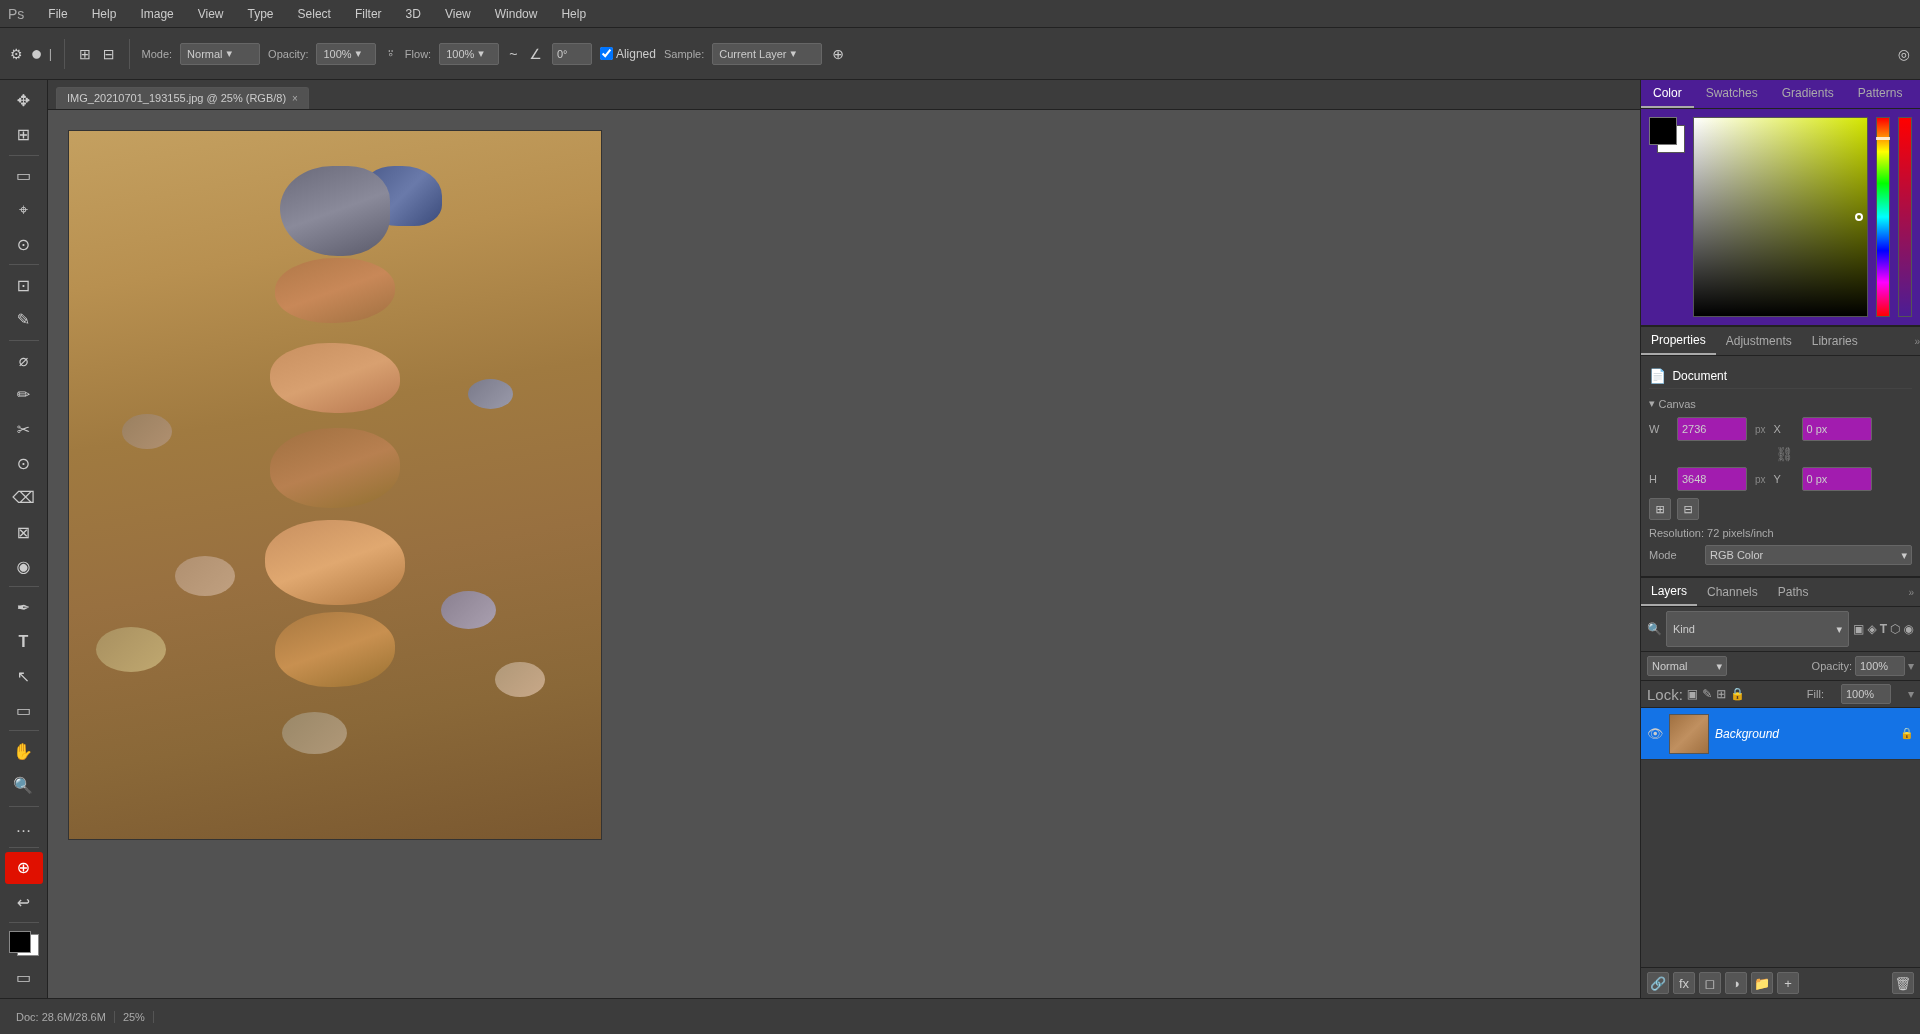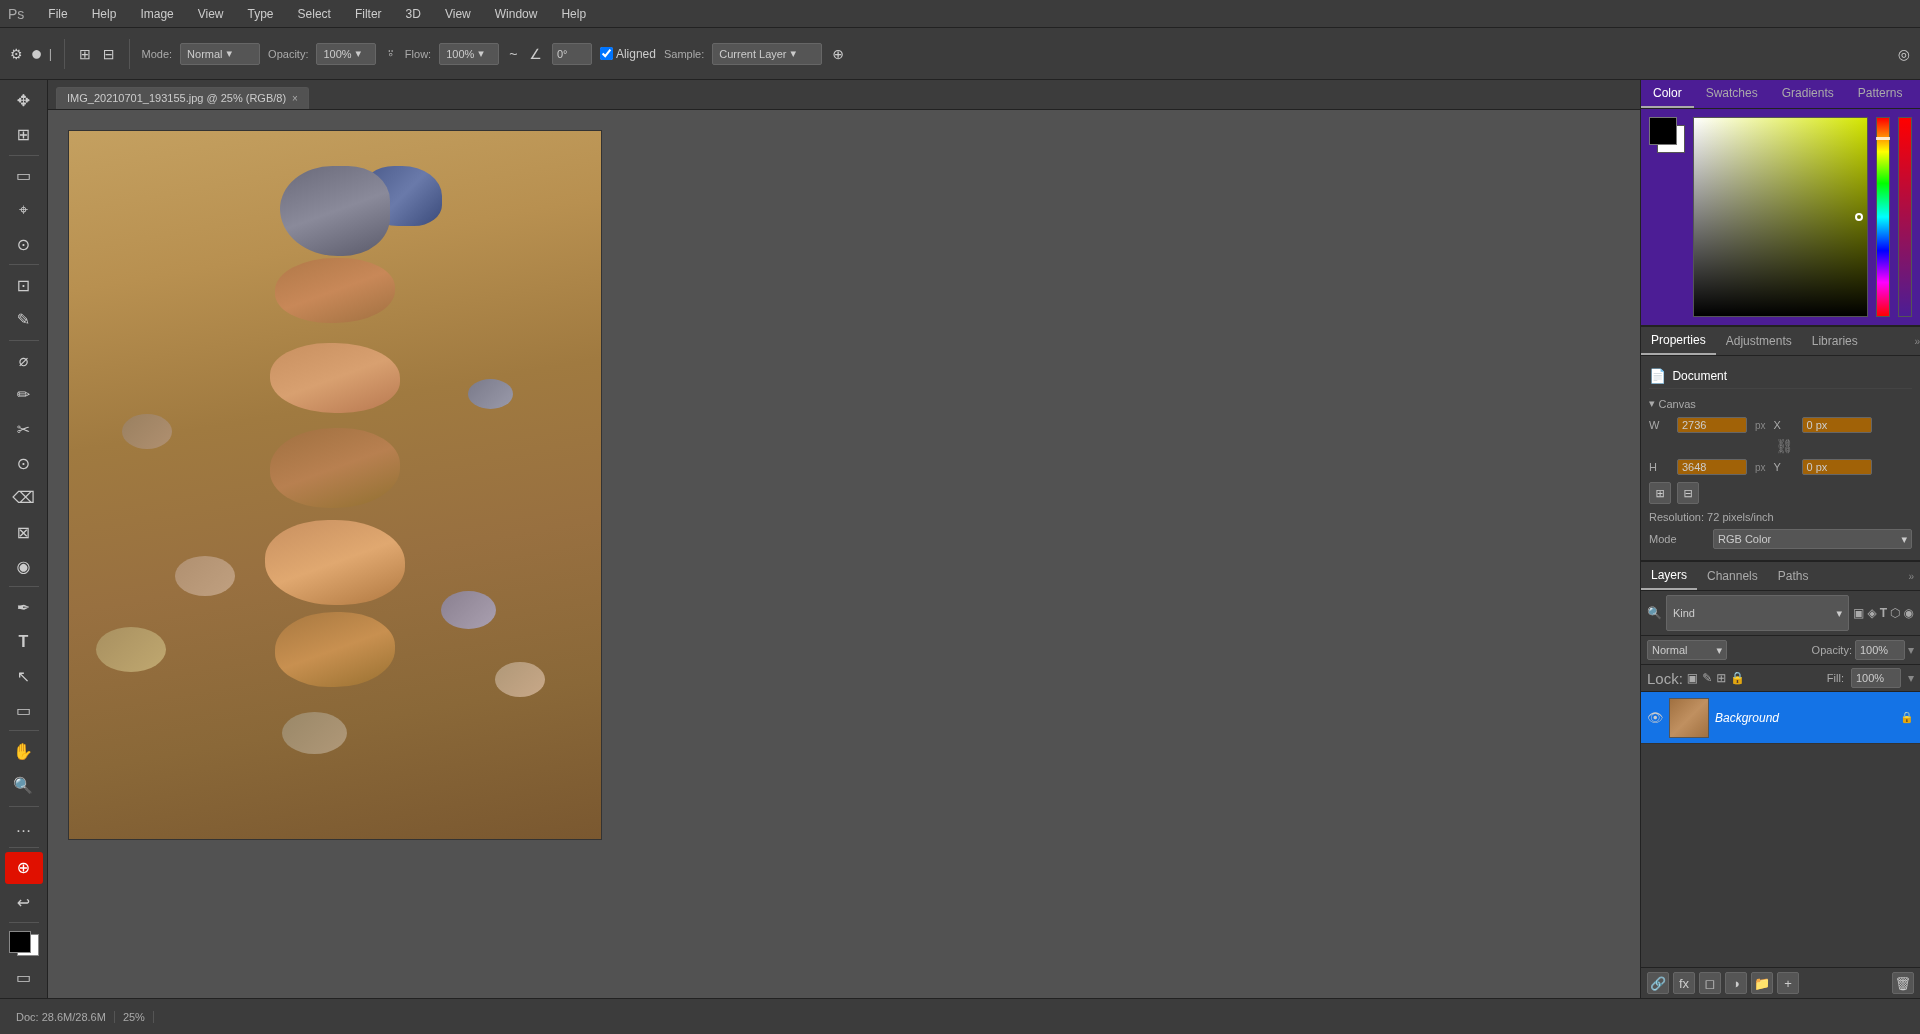--- a/index.html
+++ b/index.html
@@ -87,25 +87,25 @@
 
     
     .properties-panel { flex: 0 0 auto; border-bottom: 1px solid #222; }
     .properties-tabs { display: flex; border-bottom: 1px solid #222; align-items: center; }
     .properties-tab { padding: 6px 10px; font-size: 12px; color: #aaa; cursor: pointer; }
     .properties-tab.active { color: #fff; border-bottom: 2px solid #aaa; }
     .properties-body { padding: 8px; }
     .prop-section-header { display: flex; align-items: center; gap: 4px; color: #aaa; font-size: 11px; padding: 4px 0; cursor: pointer; }
     .prop-row { display: flex; align-items: center; gap: 8px; padding: 3px 0; }
     .prop-label { color: #aaa; font-size: 11px; width: 20px; }
-    .prop-input { background: #a16207; border: 1px solid #666; color: #ccc; padding: 2px 4px; font-size: 11px; width: 70px; height: 16px; border-radius: 2px; }
+    .prop-input { background: #a21caf; border: 1px solid #666; color: #ccc; padding: 2px 4px; font-size: 11px; width: 70px; height: 24px; border-radius: 2px; }
     .prop-unit { color: #888; font-size: 10px; }
     .link-icon { color: #888; font-size: 14px; cursor: pointer; }
     .resolution-row { display: flex; align-items: center; padding: 3px 0; color: #aaa; font-size: 11px; gap: 4px; }
-    .mode-row { display: flex; align-items: center; padding: 3px 0; gap: 24px; }
+    .mode-row { display: flex; align-items: center; padding: 3px 0; gap: 16px; }
     .mode-label { color: #aaa; font-size: 11px; width: 40px; }
     .mode-dropdown { background: #555; border: 1px solid #666; color: #ccc; padding: 2px 4px; font-size: 11px; height: 20px; border-radius: 2px; flex: 1; display: flex; align-items: center; justify-content: space-between; cursor: pointer; }
     .canvas-btns { display: flex; gap: 6px; padding: 4px 0; }
     .canvas-btn { background: #555; border: 1px solid #666; color: #ccc; padding: 2px 6px; font-size: 11px; cursor: pointer; border-radius: 2px; height: 22px; width: 22px; display: flex; align-items: center; justify-content: center; }
 
     
     .layers-panel { flex: 1; display: flex; flex-direction: column; overflow: hidden; }
     .layers-header { display: flex; border-bottom: 1px solid #222; align-items: center; }
     .layers-tab { padding: 6px 10px; font-size: 12px; color: #aaa; cursor: pointer; }
     .layers-tab.active { color: #fff; border-bottom: 2px solid #aaa; }
@@ -114,21 +114,21 @@
     .filter-icons { display: flex; gap: 3px; margin-left: auto; }
     .filter-icon { color: #aaa; font-size: 12px; cursor: pointer; }
     .layers-options { padding: 4px 6px; display: flex; align-items: center; gap: 6px; border-bottom: 1px solid #222; }
     .layer-blend { background: #555; border: 1px solid #666; color: #ccc; padding: 2px 4px; font-size: 11px; height: 20px; border-radius: 2px; min-width: 80px; display: flex; align-items: center; justify-content: space-between; cursor: pointer; }
     .layer-opacity-group { display: flex; align-items: center; gap: 3px; margin-left: auto; }
     .layer-opacity-label { color: #aaa; font-size: 11px; }
     .layer-opacity-val { background: #555; border: 1px solid #666; color: #ccc; padding: 2px 4px; font-size: 11px; width: 50px; height: 20px; border-radius: 2px; }
     .lock-row { padding: 3px 6px; display: flex; align-items: center; gap: 4px; border-bottom: 1px solid #222; }
     .lock-label { color: #aaa; font-size: 15px; }
     .lock-icon { color: #aaa; font-size: 12px; cursor: pointer; }
-    .fill-group { margin-left: auto; display: flex; align-items: center; gap: 7px; }
+    .fill-group { margin-left: auto; display: flex; align-items: center; gap: 17px; }
     .fill-label { color: #aaa; font-size: 11px; }
     .fill-val { background: #555; border: 1px solid #666; color: #ccc; padding: 2px 4px; font-size: 11px; width: 50px; height: 20px; border-radius: 2px; }
     .layers-list { flex: 1; overflow-y: auto; }
     .layer-item { display: flex; align-items: center; padding: 4px 6px; gap: 6px; background: #4a4a4a; border-bottom: 1px solid #333; cursor: pointer; height: 52px; }
     .layer-item.selected { background: #1473e6; }
     .layer-visibility { color: #ccc; font-size: 13px; cursor: pointer; width: 16px; }
     .layer-thumb { width: 40px; height: 40px; background: #888; border: 1px solid #555; flex-shrink: 0; overflow: hidden; }
     .layer-thumb-inner { width: 100%; height: 100%; background: linear-gradient(135deg, #a07040 0%, #c09060 50%, #a07040 100%); }
     .layer-name { color: #fff; font-size: 12px; flex: 1; font-style: italic; }
     .layer-lock { color: #aaa; font-size: 11px; margin-left: auto; }

